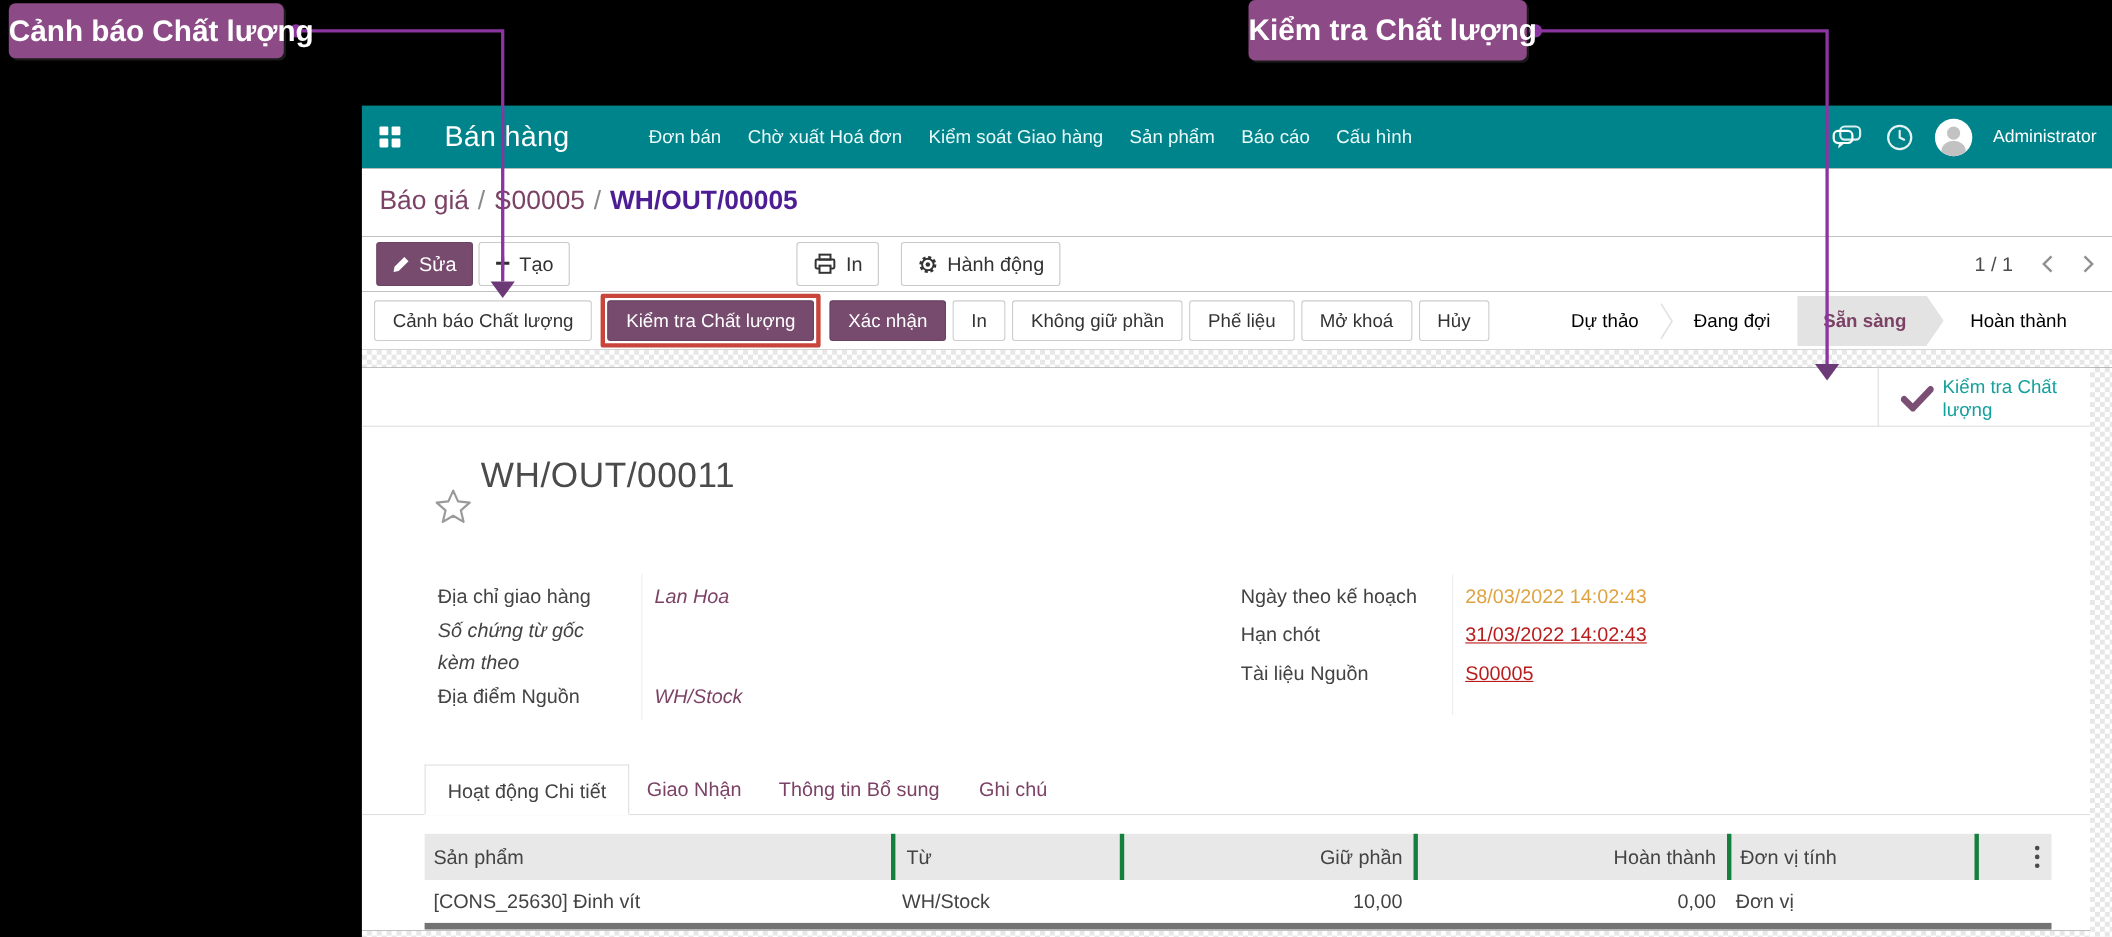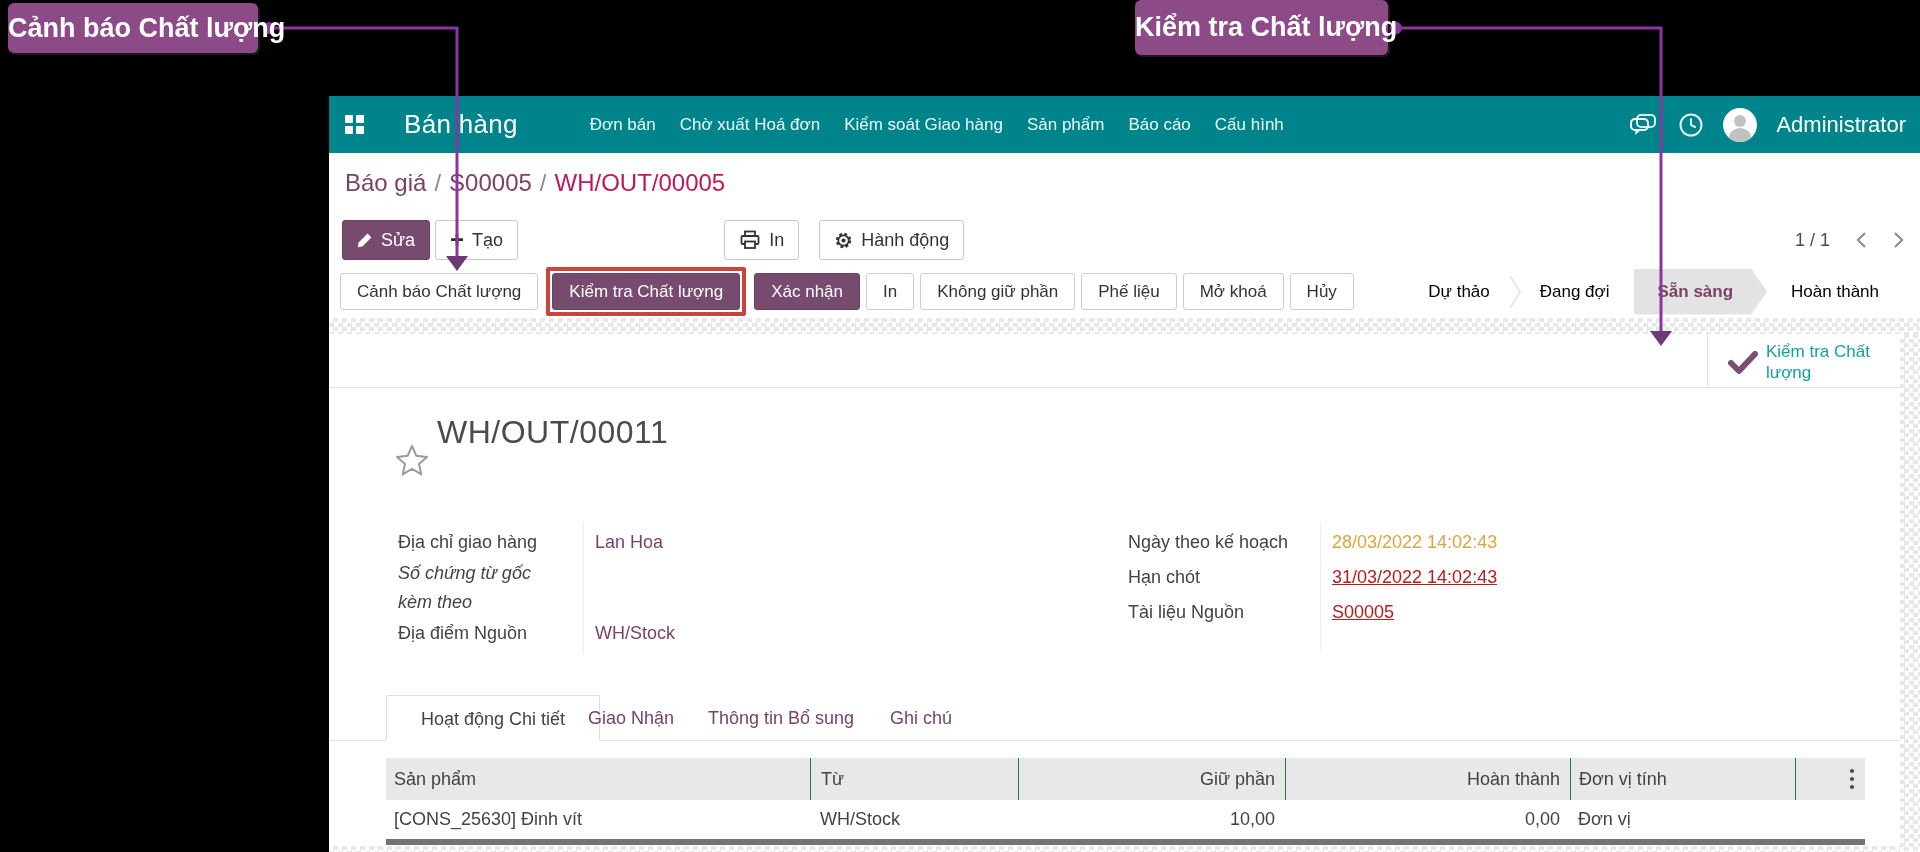--- a/index.html
+++ b/index.html
@@ -18,29 +18,29 @@
   
   #navbar { position:absolute; left:329px; top:96px; width:1591px; height:57px;
             background:#00848b; display:flex; align-items:center; color:#fff; }
   #grid-icon { margin-left:16px; width:19px; height:19px; display:grid;
                grid-template-columns:8px 8px; grid-template-rows:8px 8px; gap:3px; cursor:pointer; }
   #grid-icon i { background:#fff; border-radius:1px; }
   #app-title { margin-left:40px; font-size:26px; font-weight:500; letter-spacing:0.3px; }
   #nav-menu { display:flex; gap:24px; margin-left:72px; font-size:17px; }
   .nav-item { cursor:pointer; white-space:nowrap; color:#eafafa; }
   #nav-right { margin-left:auto; display:flex; align-items:center; gap:18px; padding-right:14px; }
-  #user-name { font-size:22px; }
+  #user-name { font-size:16px; }
   .nav-ico { display:block; }
 
   
   #breadcrumb-row { position:absolute; left:329px; top:153px; width:1591px; height:62px; background:#fff; }
   #breadcrumb { position:absolute; left:16px; top:16px; font-size:24px; color:#888; white-space:nowrap; }
   .bc-link { color:#7c4266; cursor:pointer; }
   .bc-sep { color:#8a8a8a; padding:0 8px; }
-  .bc-current { color:#be185d; }
+  .bc-current { color:#4c1d95;font-weight:bold; }
 
   
   #control-bar { position:absolute; left:329px; top:215px; width:1591px; height:50px; background:#fff;
                  display:flex; align-items:center; padding-left:13px; }
   .btn { height:40px; display:inline-flex; align-items:center; gap:8px; font-size:18px;
          border-radius:3px; padding:0 14px; cursor:pointer; white-space:nowrap; }
   .btn-purple { background:#774b6e; color:#fff; border:1px solid #6a4262; }
   .btn-light  { background:#fff; color:#333; border:1px solid #c9c9c9; }
   #btn-create { margin-left:5px; }
   #btn-print-top { margin-left:206px; }
@@ -82,36 +82,36 @@
   #smart-button svg { position:absolute; left:20px; top:17px; }
   #smart-button-label { position:absolute; left:58px; top:7px; width:130px; font-size:17px;
                         line-height:1.25; color:#14a09c; }
 
   #star-icon { position:absolute; left:66px; top:110px; cursor:pointer; }
   #record-title { position:absolute; left:108px; top:80px; font-size:32px; font-weight:500;
                   color:#4b4b4b; letter-spacing:0.5px; }
 
   .flabel { position:absolute; font-size:18px; color:#434343; line-height:29px; font-weight:500; }
   .fvalue { position:absolute; font-size:18px; line-height:29px; }
-  .v-link { color:#7c4266; cursor:pointer; }
+  .v-link { color:#7c4266; cursor:pointer;font-style:italic; }
   .v-plain { color:#b91c1c;text-decoration:underline; }
   .v-orange { color:#dfa342; }
   .field-divider { position:absolute; width:1px; background:#ededed; }
 
   
   #tabs { position:absolute; left:0; top:361px; width:100%; height:46px; border-bottom:1px solid #dfdfdf; }
   .tab { position:absolute; font-size:18px; line-height:46px; cursor:pointer; white-space:nowrap; }
-  #tab-active { left:57px; top:0; width:214px; height:46px; text-align:center; color:#434343;
+  #tab-active { left:57px; top:0; width:186px; height:46px; text-align:center; color:#434343;
                 background:#fff; border:1px solid #dfdfdf; border-bottom:1px solid #fff; }
   .tab-inactive { color:#7c4266; top:0; }
 
   
   #lines-table { position:absolute; left:57px; top:424px; width:1479px; font-size:18px; color:#434343; }
   #table-header { display:flex; height:42px; background:#e8e8e8; align-items:center; }
-  #table-header .hcell { border-left:1px solid #15803d; height:100%; display:flex; align-items:center; cursor:pointer; }
+  #table-header .hcell { border-left:4px solid #15803d; height:100%; display:flex; align-items:center; cursor:pointer; }
   #table-header .hcell:first-child { border-left:none; }
   #table-row { display:flex; height:45px; align-items:center; border-bottom:6px solid #737373; cursor:pointer; }
   .c1 { width:424px; padding-left:8px; }
   .c2 { width:208px; padding-left:10px; }
   .c3 { width:267px; justify-content:flex-end; text-align:right; padding-right:10px; display:flex; }
   .c4 { width:285px; justify-content:flex-end; text-align:right; padding-right:10px; display:flex; }
   .c5 { width:225px; padding-left:8px; }
   .c6 { width:70px; display:flex; justify-content:flex-end; padding-right:10px; }
   #kebab-icon { cursor:pointer; display:block; }
 </style>

